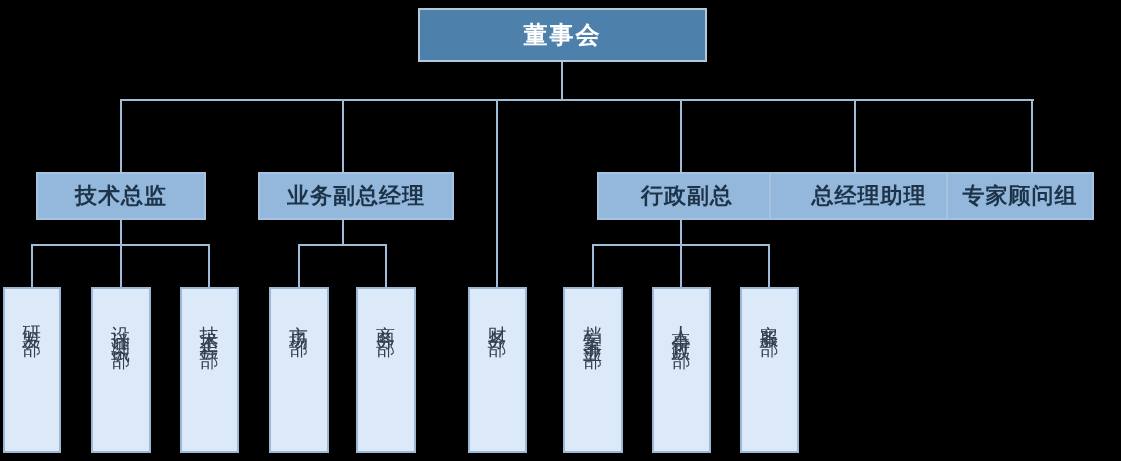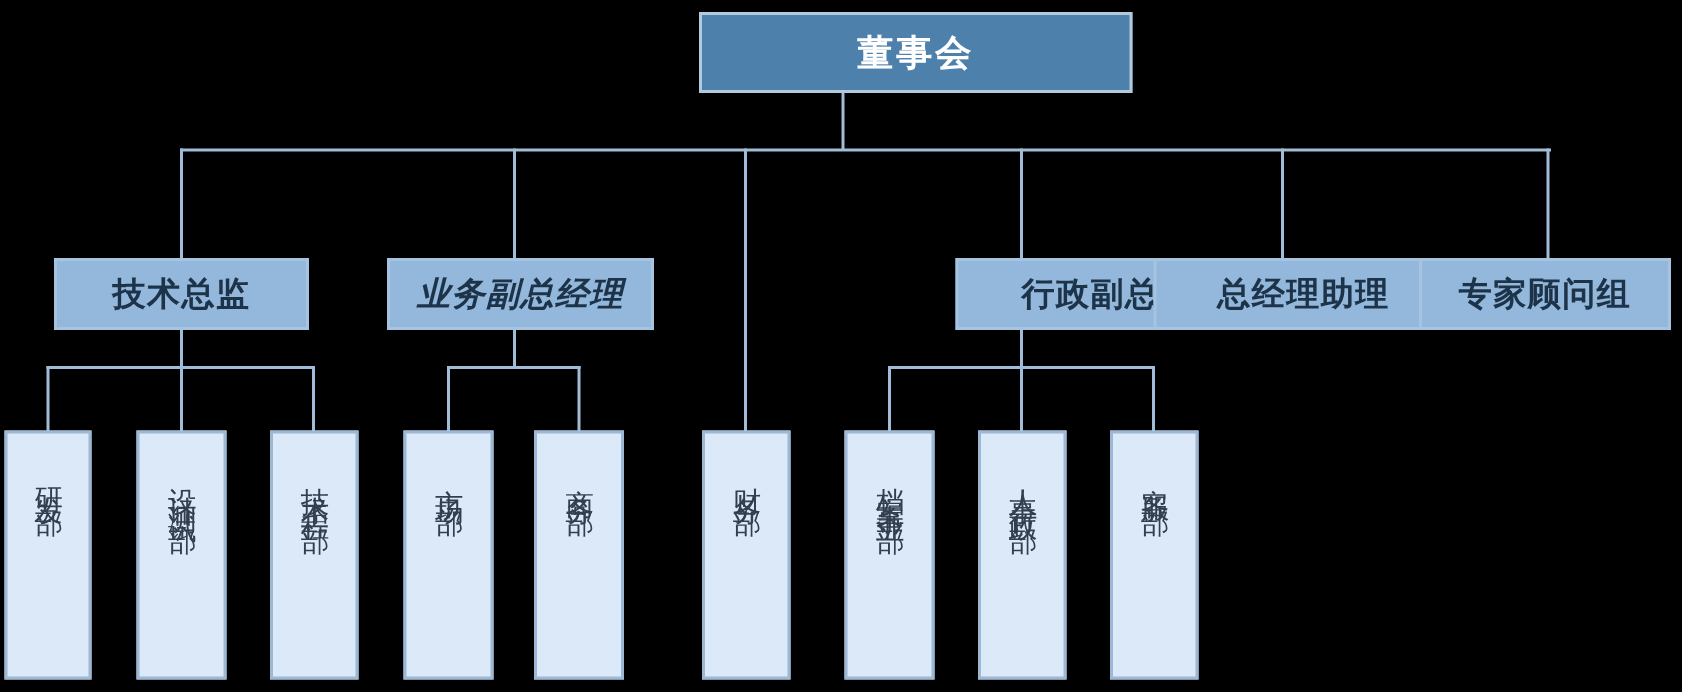--- a/index.html
+++ b/index.html
@@ -81,37 +81,37 @@
   <div class="line" style="left:298px; top:244px; width:89px; height:2px;"></div>
   <div class="line" style="left:298px; top:244px; width:2px;  height:45px;"></div>
   <div class="line" style="left:385px; top:244px; width:2px;  height:45px;"></div>
 
   <div class="line" style="left:680px; top:220px; width:2px;   height:26px;"></div>
   <div class="line" style="left:592px; top:244px; width:178px; height:2px;"></div>
   <div class="line" style="left:592px; top:244px; width:2px;   height:45px;"></div>
   <div class="line" style="left:680px; top:244px; width:2px;   height:45px;"></div>
   <div class="line" style="left:768px; top:244px; width:2px;   height:45px;"></div>
 
-  <div class="node root" style="left:418px; top:8px; width:289px; height:54px;margin-left:48px;">
+  <div class="node root" style="left:418px; top:8px; width:289px; height:54px;">
     <span>董事会</span>
   </div>
 
   <div class="node l2" style="left:36px; top:172px; width:170px; height:48px;">
     <span>技术总监</span>
   </div>
-  <div class="node l2" style="left:258px; top:172px; width:178px; height:48px;font-style:italic;">
+  <div class="node l2" style="left:258px; top:172px; width:196px; height:48px;">
     <span>业务副总经理</span>
   </div>
-  <div class="node l2" style="left:597px; top:172px; width:180px; height:48px;margin-left:40px;">
+  <div class="node l2" style="left:597px; top:172px; width:180px; height:48px;">
     <span>行政副总</span>
   </div>
   <div class="node l2" style="left:769px; top:172px; width:200px; height:48px;">
     <span>总经理助理</span>
   </div>
-  <div class="node l2" style="left:946px; top:172px; width:168px; height:48px;align-items:center;">
+  <div class="node l2" style="left:946px; top:172px; width:148px; height:48px;align-items:center;">
     <span>专家顾问组</span>
   </div>
 
   <div class="node l3" style="left:3px; top:287px; width:58px; height:166px;">
     <span class="vtext">研发部</span>
   </div>
   <div class="node l3" style="left:91px; top:287px; width:60px; height:166px;">
     <span class="vtext">设计测试部</span>
   </div>
   <div class="node l3" style="left:180px; top:287px; width:59px; height:166px;">

